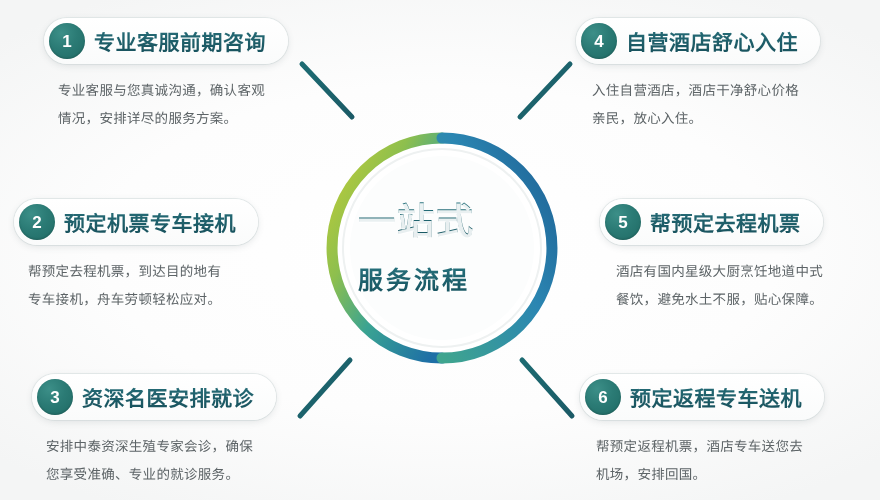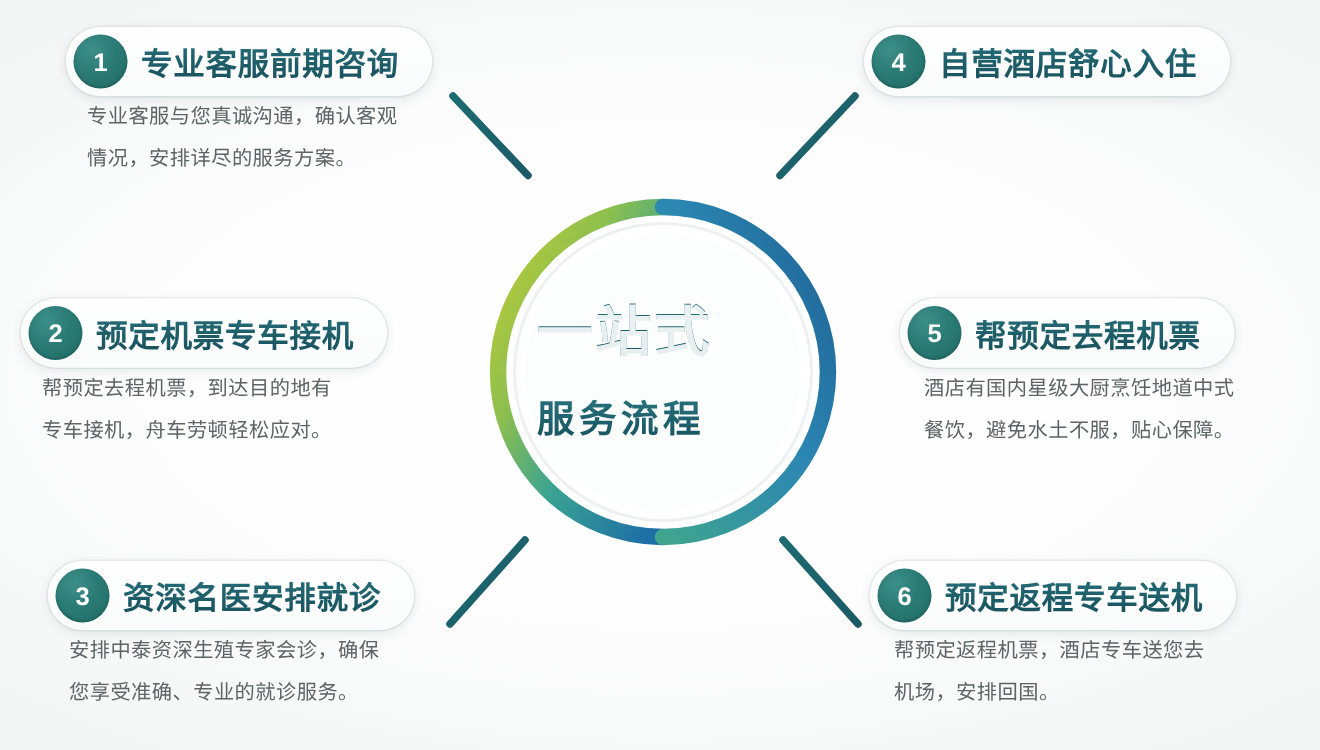--- a/index.html
+++ b/index.html
@@ -114,20 +114,21 @@
     letter-spacing:0.5px;
     color:#1d5c66;
     background:linear-gradient(180deg,#27707b 0%,#174f5a 100%);
     -webkit-background-clip:text;
     background-clip:text;
     font-family:Liberation Serif, serif;
     -webkit-text-fill-color:transparent;
   }
 
   .desc {
+    margin-top:13px;
     padding-left:14px;
     font-size:13.5px;
     line-height:2.05;
     color:#5d6467;
     letter-spacing:0.3px;
   }
   .desc .dline { display:block; white-space:nowrap; }
 
   
   #step-1 { left:44px;  top:18px;  }
@@ -223,20 +224,24 @@
       <span class="dline">安排中泰资深生殖专家会诊，确保</span>
       <span class="dline">您享受准确、专业的就诊服务。</span>
     </div>
   </div>
 
   <div class="step right" id="step-4">
     <div class="pill">
       <span class="badge">4</span>
       <span class="pill-title">自营酒店舒心入住</span>
     </div>
+    <div class="desc">
+      <span class="dline">入住自营酒店，酒店干净舒心价格</span>
+      <span class="dline">亲民，放心入住。</span>
+    </div>
   </div>
 
   <div class="step right" id="step-5">
     <div class="pill">
       <span class="badge">5</span>
       <span class="pill-title">帮预定去程机票</span>
     </div>
     <div class="desc">
       <span class="dline">酒店有国内星级大厨烹饪地道中式</span>
       <span class="dline">餐饮，避免水土不服，贴心保障。</span>

